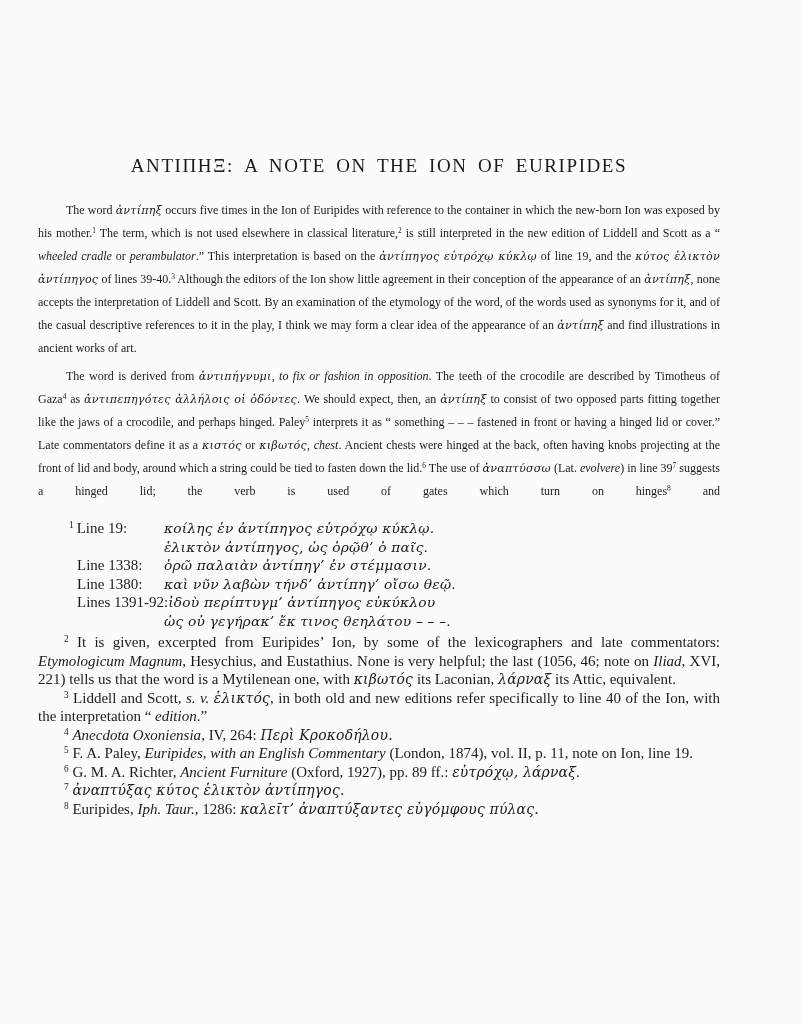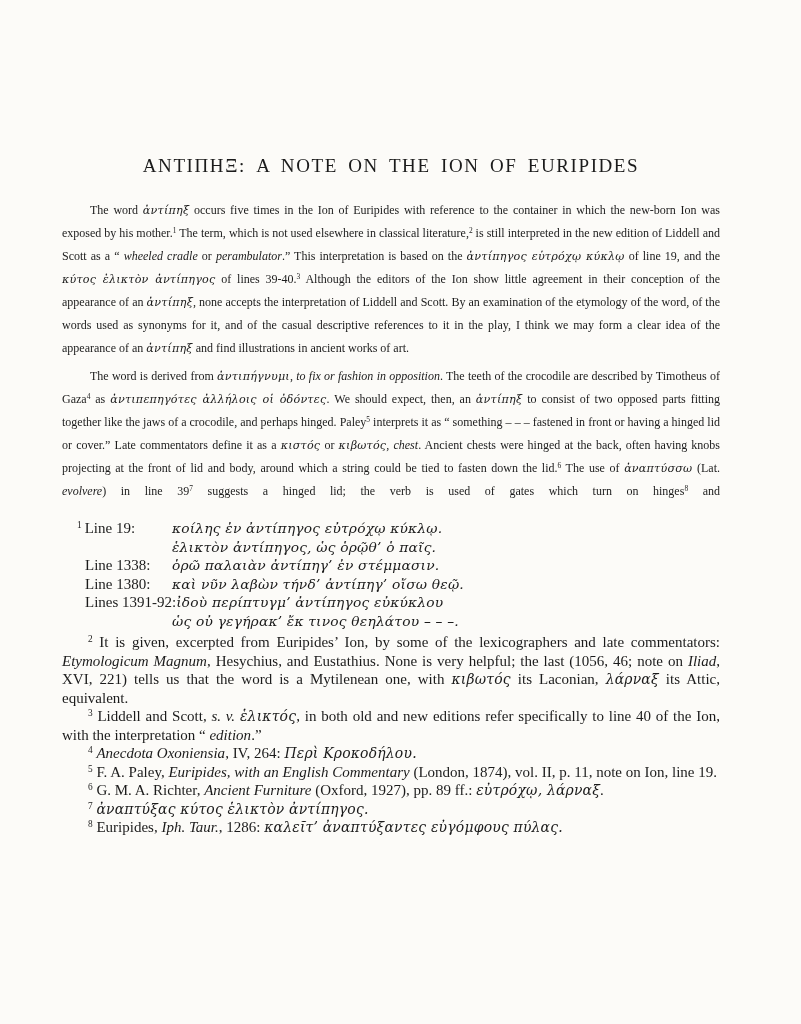--- a/index.html
+++ b/index.html
@@ -6,21 +6,21 @@
   body {
     width: 801px; height: 1024px;
     background: #fcfbf8;
     color: #1b1b1b;
     font-family: "Liberation Serif", "DejaVu Serif", serif;
     overflow: hidden;
   }
   .page {
     box-sizing: border-box;
     width: 781px; height: 1024px;
-    padding: 154px 61px 0 62px;
+    padding: 154px 61px 0 38px;
   }
   h1.paper-title {
     font-size: 19px;
     font-weight: 400;
     text-align: center;
     letter-spacing: 1.6px;
     word-spacing: 4px;
     margin: 0 0 21px 0;
     line-height: 24px;
     white-space: nowrap;
@@ -46,21 +46,21 @@
     font-size: 0.62em;
     vertical-align: 0.5em;
     line-height: 0;
     letter-spacing: 0;
   }
   .footnotes {
     margin-top: 16px;
     font-size: 15px;
     line-height: 18.5px;
   }
-  .fn-verses { margin: 0 0 3px 14px; }
+  .fn-verses { margin: 0 0 3px 30px; }
   .fn-row { display: flex; }
   .fn-vlabel {
     flex: 0 0 96px;
     box-sizing: border-box;
     padding-left: 9px;
     white-space: nowrap;
   }
   .fn-vlabel .fnref { margin-left: -8px; padding-right: 3px; }
   .fn-vtext { white-space: nowrap; }
   .fn-vtext.seg-g { font-size: 13.8px; }

